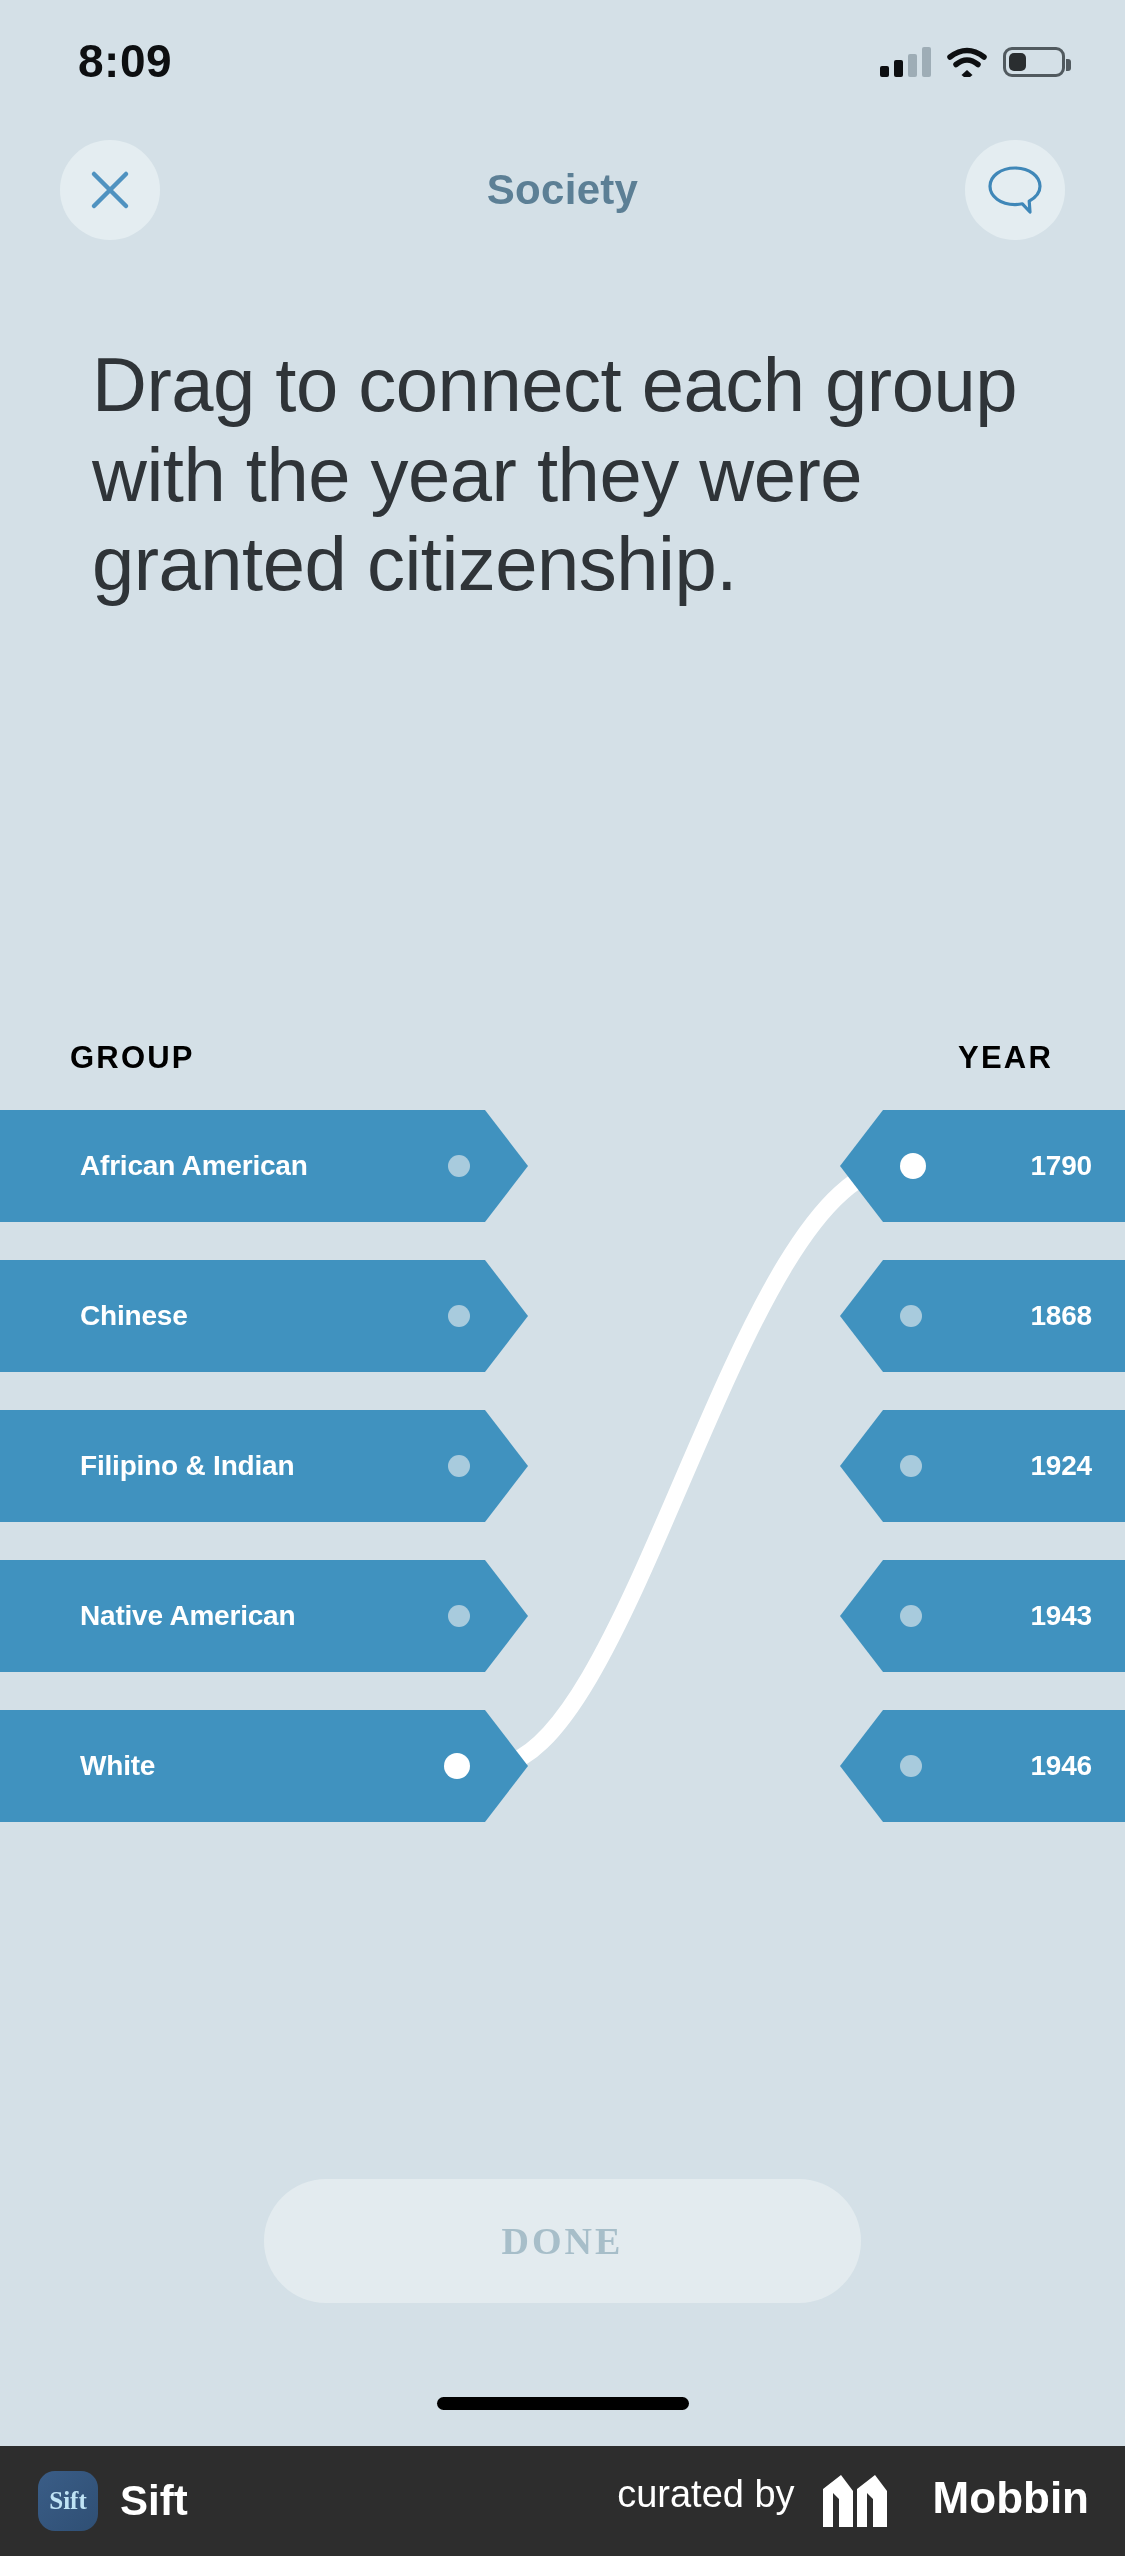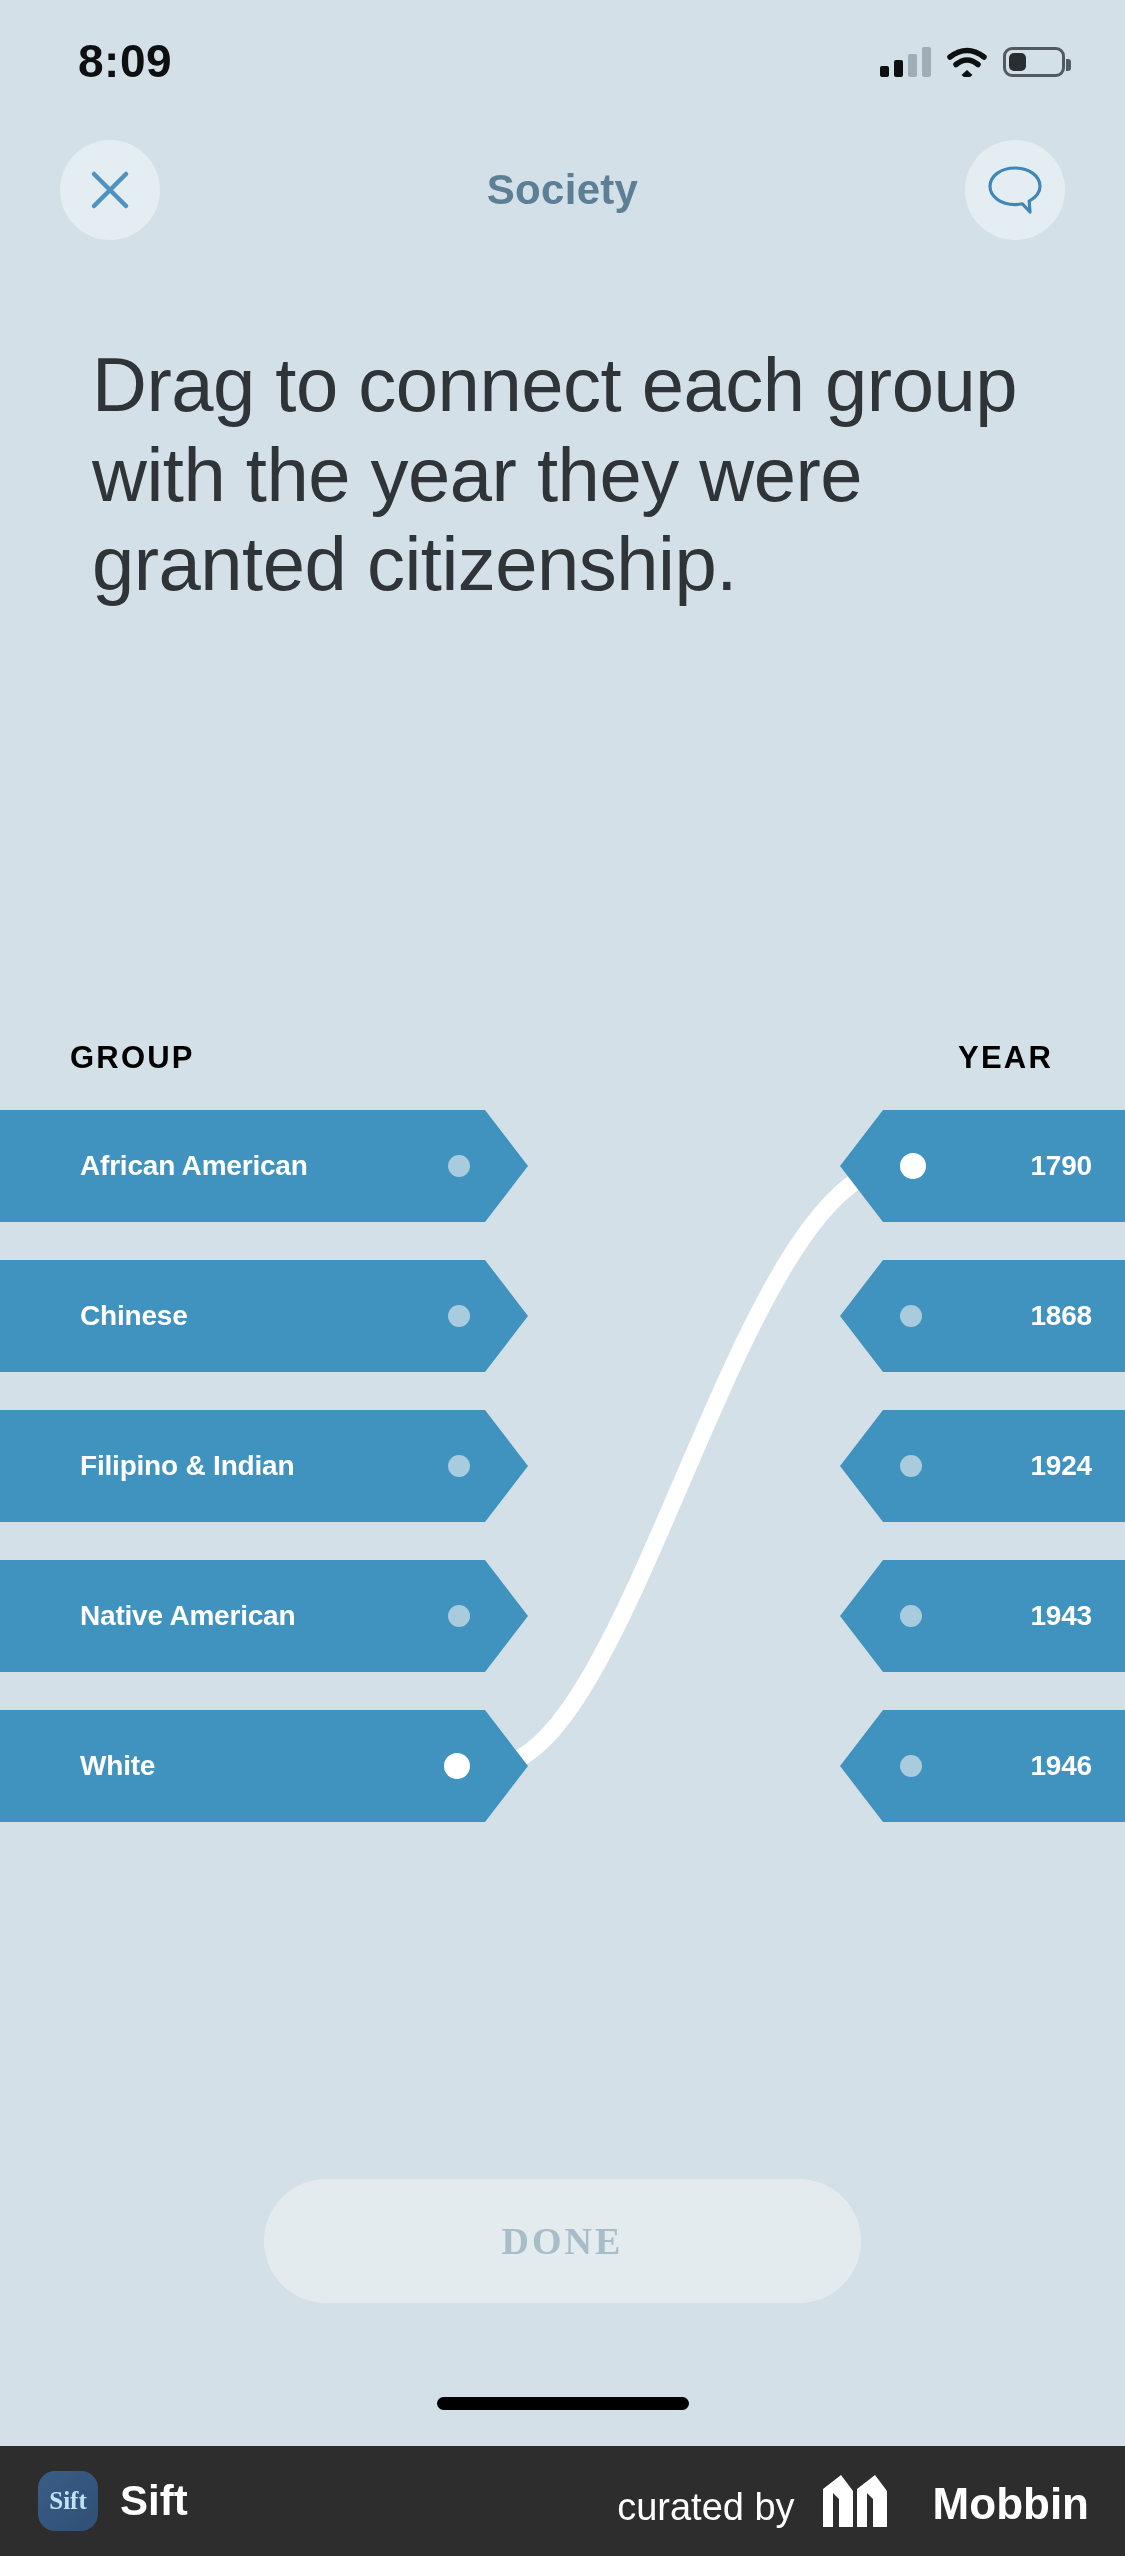--- a/index.html
+++ b/index.html
@@ -144,21 +144,21 @@
     width:60px; height:60px; border-radius:17px;
     background:linear-gradient(135deg,#3a5d87,#2f4f74);
     display:flex; align-items:center; justify-content:center;
     font-family:"Liberation Serif", serif; font-size:25px; font-weight:700;
     color:#bfe3f5; flex:none;
   }
   #app-name{
     margin-left:22px; color:#fff; font-size:42px; font-weight:700;
     font-family:"Liberation Sans Narrow","Liberation Sans", sans-serif;
   }
-  #footer-right{ margin-left:auto; display:flex; align-items:flex-end; gap:26px; }
+  #footer-right{ margin-left:auto; display:flex; align-items:flex-start; gap:26px; }
   #curated-label{
     color:#fff; font-size:38px; font-weight:400;
     font-family:"Liberation Sans Narrow","Liberation Sans", sans-serif;
   }
   #mobbin-name{
     color:#fff; font-size:44px; font-weight:700;
     font-family:"Liberation Sans Narrow","Liberation Sans", sans-serif;
   }
 </style>
 </head>

